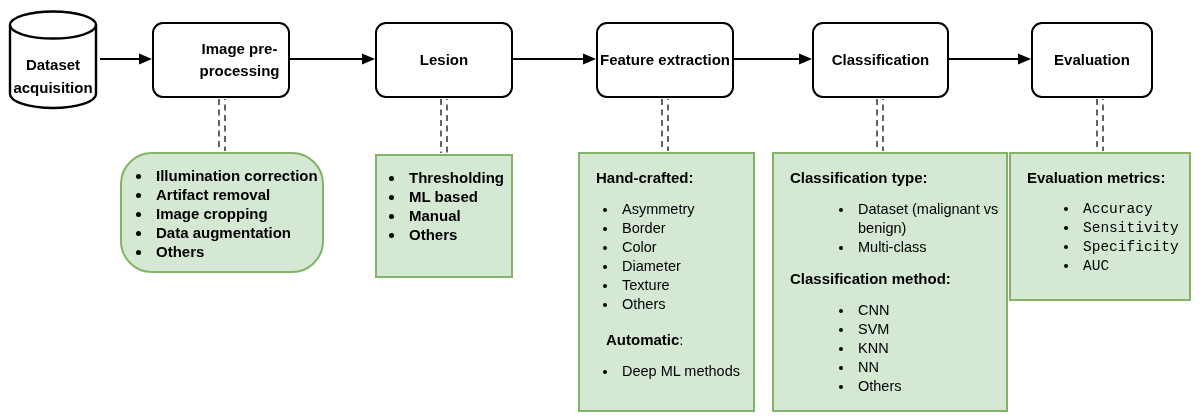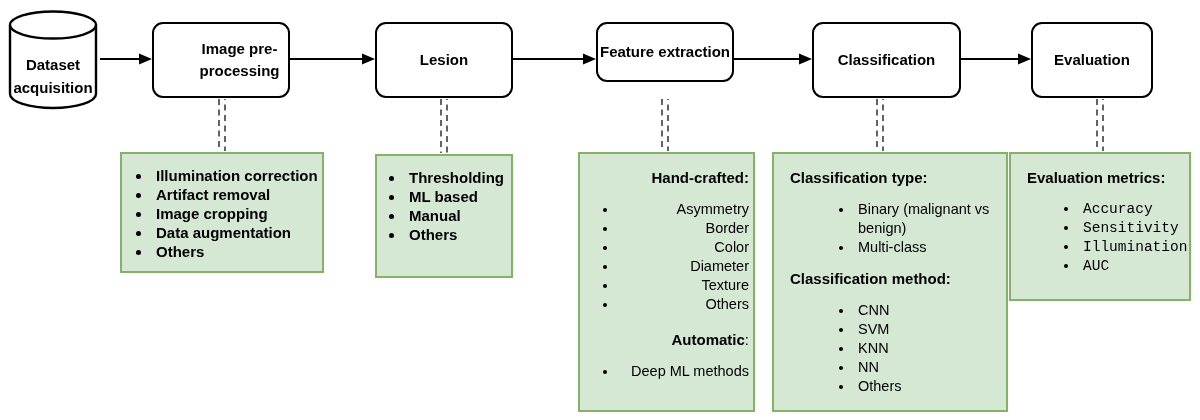--- a/index.html
+++ b/index.html
@@ -28,25 +28,25 @@
   .detail-box {
     position:absolute; background:#d5e8d4; border:2px solid #82b366;
     box-sizing:border-box; font-size:14.5px; color:#000;
   }
   .detail-box ul { margin:0; list-style:disc outside; }
   .detail-box li { line-height:19px; padding-left:4px; }
   .bold-items li { font-weight:bold; font-size:15px; }
   .heading { font-weight:bold; font-size:15px; line-height:19px; }
   .heading .colon { font-weight:normal; }
 
-  .db-pre   { left:120px;  top:152px; width:204px; height:121px; padding:12px 4px 0 0; }
+  .db-pre   { left:120px;  top:152px; width:204px; height:121px; padding:12px 4px 0 0;border-radius:32px; }
   .db-pre ul { padding-left:30px; }
   .db-seg   { left:375px;  top:154px; width:138px; height:124px; padding:12px 4px 8px 0; }
   .db-seg ul { padding-left:28px; }
-  .db-feat  { left:578px;  top:152px; width:177px; height:260px; padding:14px 4px 0 16px;text-align:right; }
+  .db-feat  { left:578px;  top:152px; width:177px; height:260px; padding:14px 4px 0 16px; }
   .db-feat .heading { margin-bottom:13px; }
   .db-feat ul { padding-left:22px; }
   .db-feat .section + .section { margin-top:16px; }
   .db-feat .section + .section .heading { margin-left:10px; }
   .db-class { left:772px;  top:152px; width:236px; height:260px; padding:14px 6px 0 16px; }
   .db-class .heading { margin-bottom:13px; }
   .db-class ul { padding-left:64px; }
   .db-class .section + .section { margin-top:12px; }
   .db-eval  { left:1009px; top:152px; width:182px; height:149px; padding:14px 6px 0 16px; }
   .db-eval .heading { margin-bottom:13px; }
@@ -112,24 +112,24 @@
     </div>
   </div>
 
   <div class="node" style="left:152px; top:22px; width:138px; height:76px;padding-left:37px;">
     <div>Image pre-</div>
     <div>processing</div>
   </div>
   <div class="node" style="left:375px; top:22px; width:138px; height:76px;">
     <div>Lesion</div>
   </div>
-  <div class="node" style="left:596px; top:22px; width:138px; height:60px;">
+  <div class="node" style="left:596px; top:22px; width:138px; height:76px;">
     <div>Feature extraction</div>
   </div>
-  <div class="node" style="left:812px; top:22px; width:149px; height:76px;">
+  <div class="node" style="left:812px; top:22px; width:137px; height:76px;">
     <div>Classification</div>
   </div>
   <div class="node" style="left:1031px; top:22px; width:122px; height:76px;">
     <div>Evaluation</div>
   </div>
 
   <div class="detail-box db-pre">
     <ul class="bold-items">
         <li>Illumination correction</li>
         <li>Artifact removal</li>
@@ -165,21 +165,21 @@
       <ul>
           <li>Deep ML methods</li>
         </ul>
     </div>
   </div>
 
   <div class="detail-box db-class">
     <div class="section">
       <div class="heading"><span>Classification type:</span><span class="colon"></span></div>
       <ul>
-          <li>Binary (malignant vs benign)</li>
+          <li>Dataset (malignant vs benign)</li>
           <li>Multi-class</li>
         </ul>
     </div>
     <div class="section">
       <div class="heading"><span>Classification method:</span><span class="colon"></span></div>
       <ul>
           <li>CNN</li>
           <li>SVM</li>
           <li>KNN</li>
           <li>NN</li>
@@ -187,19 +187,19 @@
         </ul>
     </div>
   </div>
 
   <div class="detail-box db-eval">
     <div class="section">
       <div class="heading"><span>Evaluation metrics:</span><span class="colon"></span></div>
       <ul>
           <li>Accuracy</li>
           <li>Sensitivity</li>
-          <li>Illumination</li>
+          <li>Specificity</li>
           <li>AUC</li>
         </ul>
     </div>
   </div>
 
 </div>
 
 </body></html>

